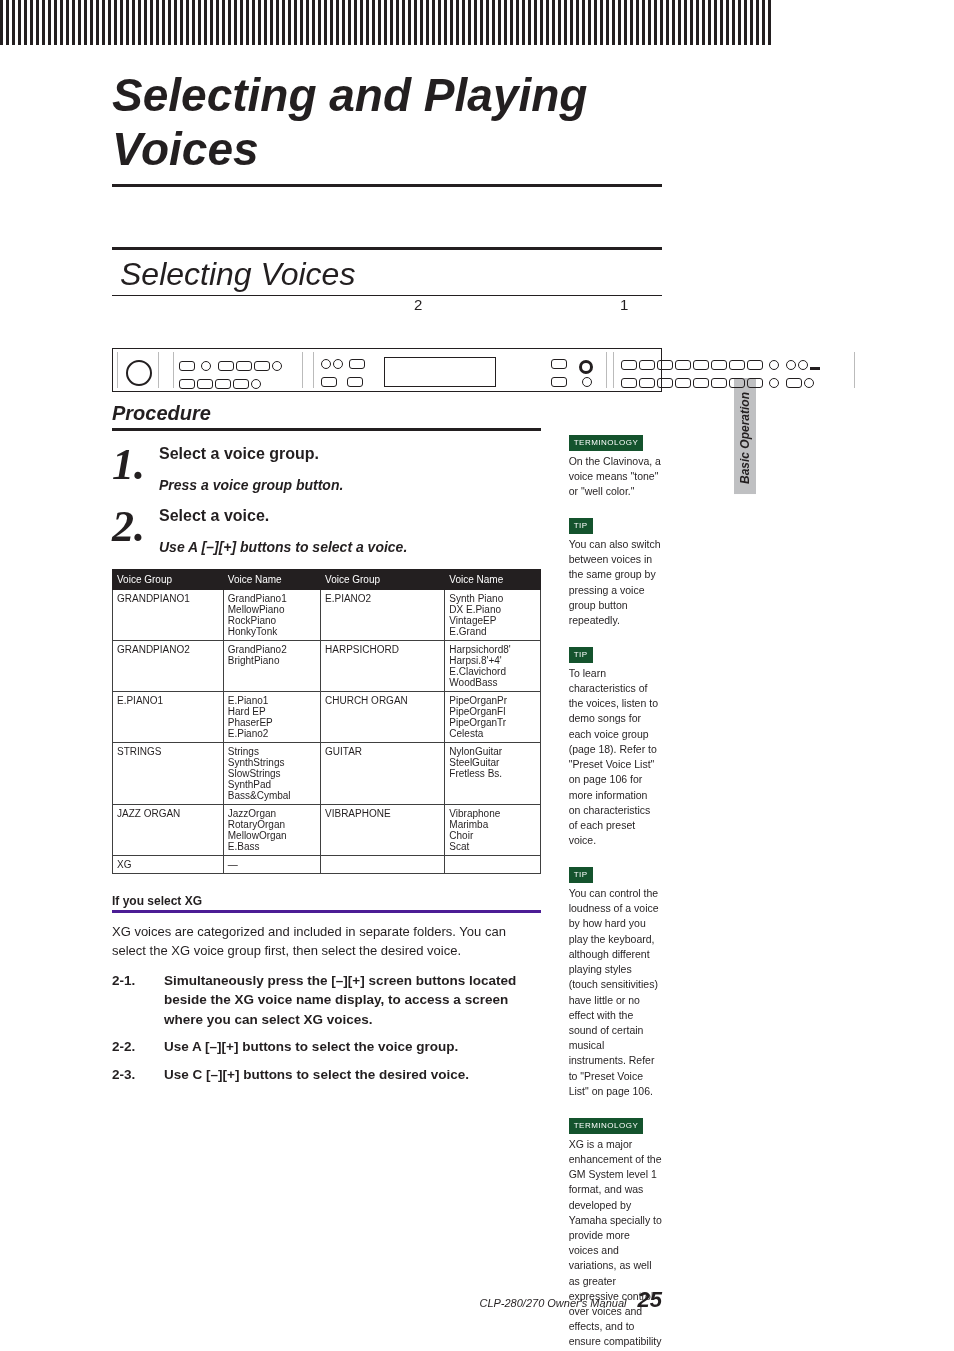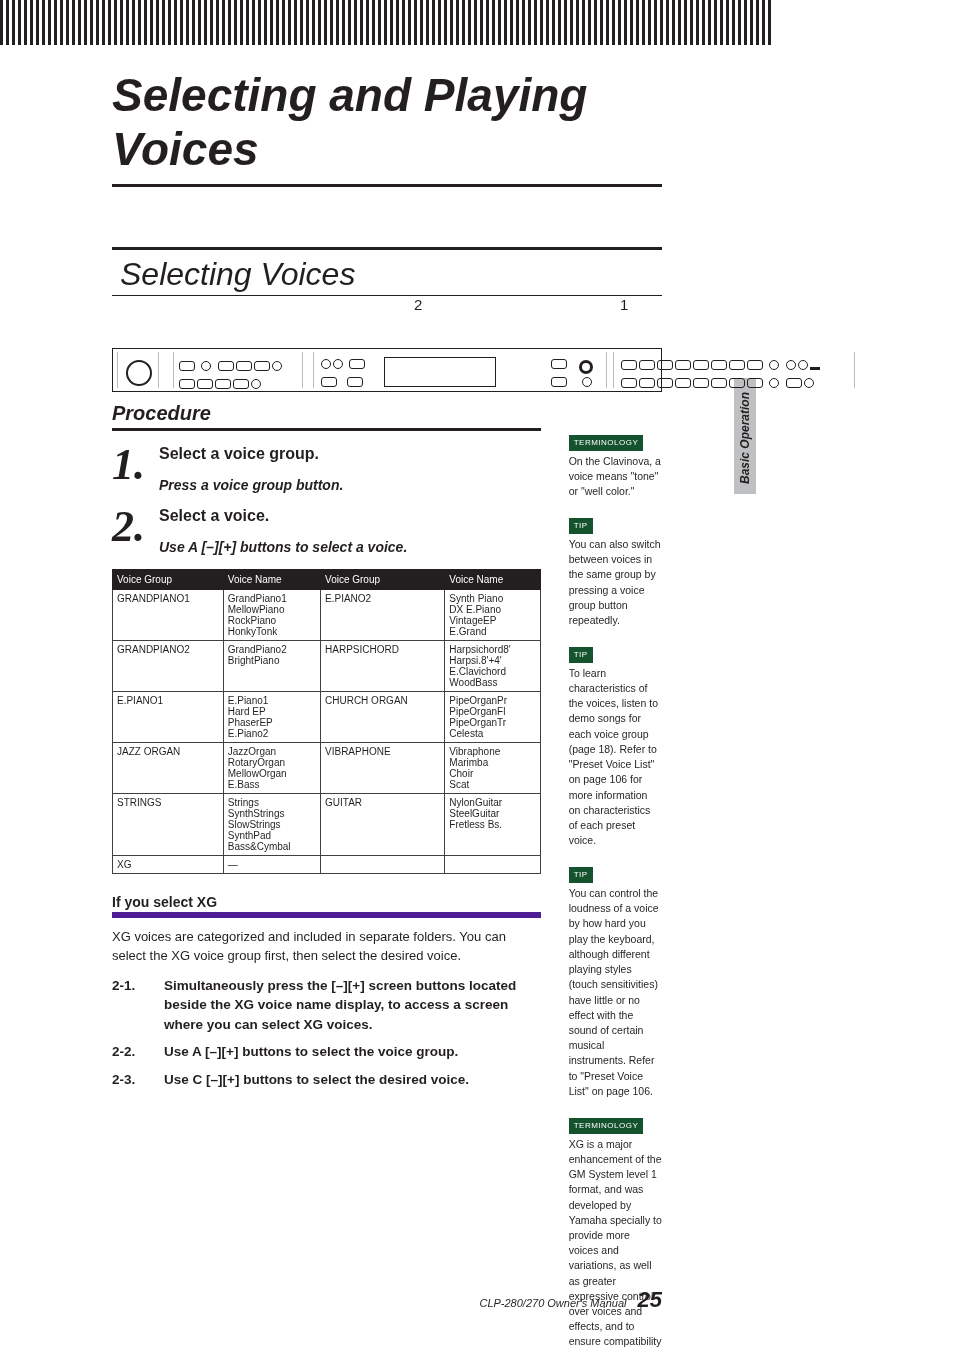--- a/index.html
+++ b/index.html
@@ -17,21 +17,21 @@
   .left-col { flex:1 1 auto; max-width:546px; }
   .right-col { width:210px; font-size:10.5px; line-height:1.45; color:#231f20; }
   .proc-head { font-style:italic; font-weight:bold; font-size:20px; border-bottom:3px solid #231f20; padding-bottom:3px; margin-bottom:14px; display:inline-block; width:100%; }
   .step { display:flex; align-items:flex-start; gap:14px; margin-bottom:14px; }
   .step .num { font-family:"Times New Roman",serif; font-style:italic; font-weight:bold; font-size:44px; line-height:0.9; }
   .step .body .title2 { font-weight:bold; font-size:16px; }
   .step .body .sub { font-style:italic; font-weight:bold; font-size:14px; margin-top:14px; }
   table.voice-table { width:100%; border-collapse:collapse; margin-top:10px; font-size:10px; }
   table.voice-table th { background:#231f20; color:#fff; padding:4px 4px; text-align:left; font-weight:normal; border:1px solid #231f20; }
   table.voice-table td { border:1px solid #404040; padding:3px 4px; vertical-align:top; }
-  .xg-head { font-weight:bold; font-size:14px; border-bottom:6px solid #4c1d95; padding-bottom:2px; margin-top:20px; }
+  .xg-head { font-weight:bold; font-size:12px; border-bottom:3px solid #4c1d95; padding-bottom:2px; margin-top:20px; }
   .xg-text { font-size:13px; margin-top:10px; line-height:1.45; }
   .substeps { font-size:13.5px; margin-top:10px; }
   .substeps .row { display:flex; gap:18px; margin-bottom:8px; line-height:1.45; }
   .substeps .n { font-weight:bold; width:34px; flex:0 0 34px; }
   .substeps .t { font-weight:bold; }
   .tip { margin-bottom:18px; }
   .tip .bar { background:#14532d; color:#fff; font-size:8px; padding:2px 5px; letter-spacing:0.5px; display:inline-block; margin-bottom:3px; }
   .footer { position:absolute; bottom:38px; right:112px; font-size:11px; font-style:italic;margin-left:40px; }
   .footer .pg { font-style:italic; font-weight:bold; font-size:22px; margin-left:8px; }
   
@@ -132,30 +132,30 @@
               <td>HARPSICHORD</td>
               <td>Harpsichord8'<br>Harpsi.8'+4'<br>E.Clavichord<br>WoodBass</td>
             </tr>
             <tr>
               <td>E.PIANO1</td>
               <td>E.Piano1<br>Hard EP<br>PhaserEP<br>E.Piano2</td>
               <td>CHURCH ORGAN</td>
               <td>PipeOrganPr<br>PipeOrganFl<br>PipeOrganTr<br>Celesta</td>
             </tr>
             <tr>
+              <td>STRINGS</td>
+              <td>Strings<br>SynthStrings<br>SlowStrings<br>SynthPad<br>Bass&amp;Cymbal</td>
+              <td>GUITAR</td>
+              <td>NylonGuitar<br>SteelGuitar<br>Fretless Bs.</td>
+            </tr>
+            <tr>
               <td>JAZZ ORGAN</td>
               <td>JazzOrgan<br>RotaryOrgan<br>MellowOrgan<br>E.Bass</td>
               <td>VIBRAPHONE</td>
               <td>Vibraphone<br>Marimba<br>Choir<br>Scat</td>
-            </tr>
-            <tr>
-              <td>STRINGS</td>
-              <td>Strings<br>SynthStrings<br>SlowStrings<br>SynthPad<br>Bass&amp;Cymbal</td>
-              <td>GUITAR</td>
-              <td>NylonGuitar<br>SteelGuitar<br>Fretless Bs.</td>
             </tr>
             <tr>
               <td>XG</td>
               <td>—</td>
               <td></td>
               <td></td>
             </tr>
           </tbody>
       </table>
 

